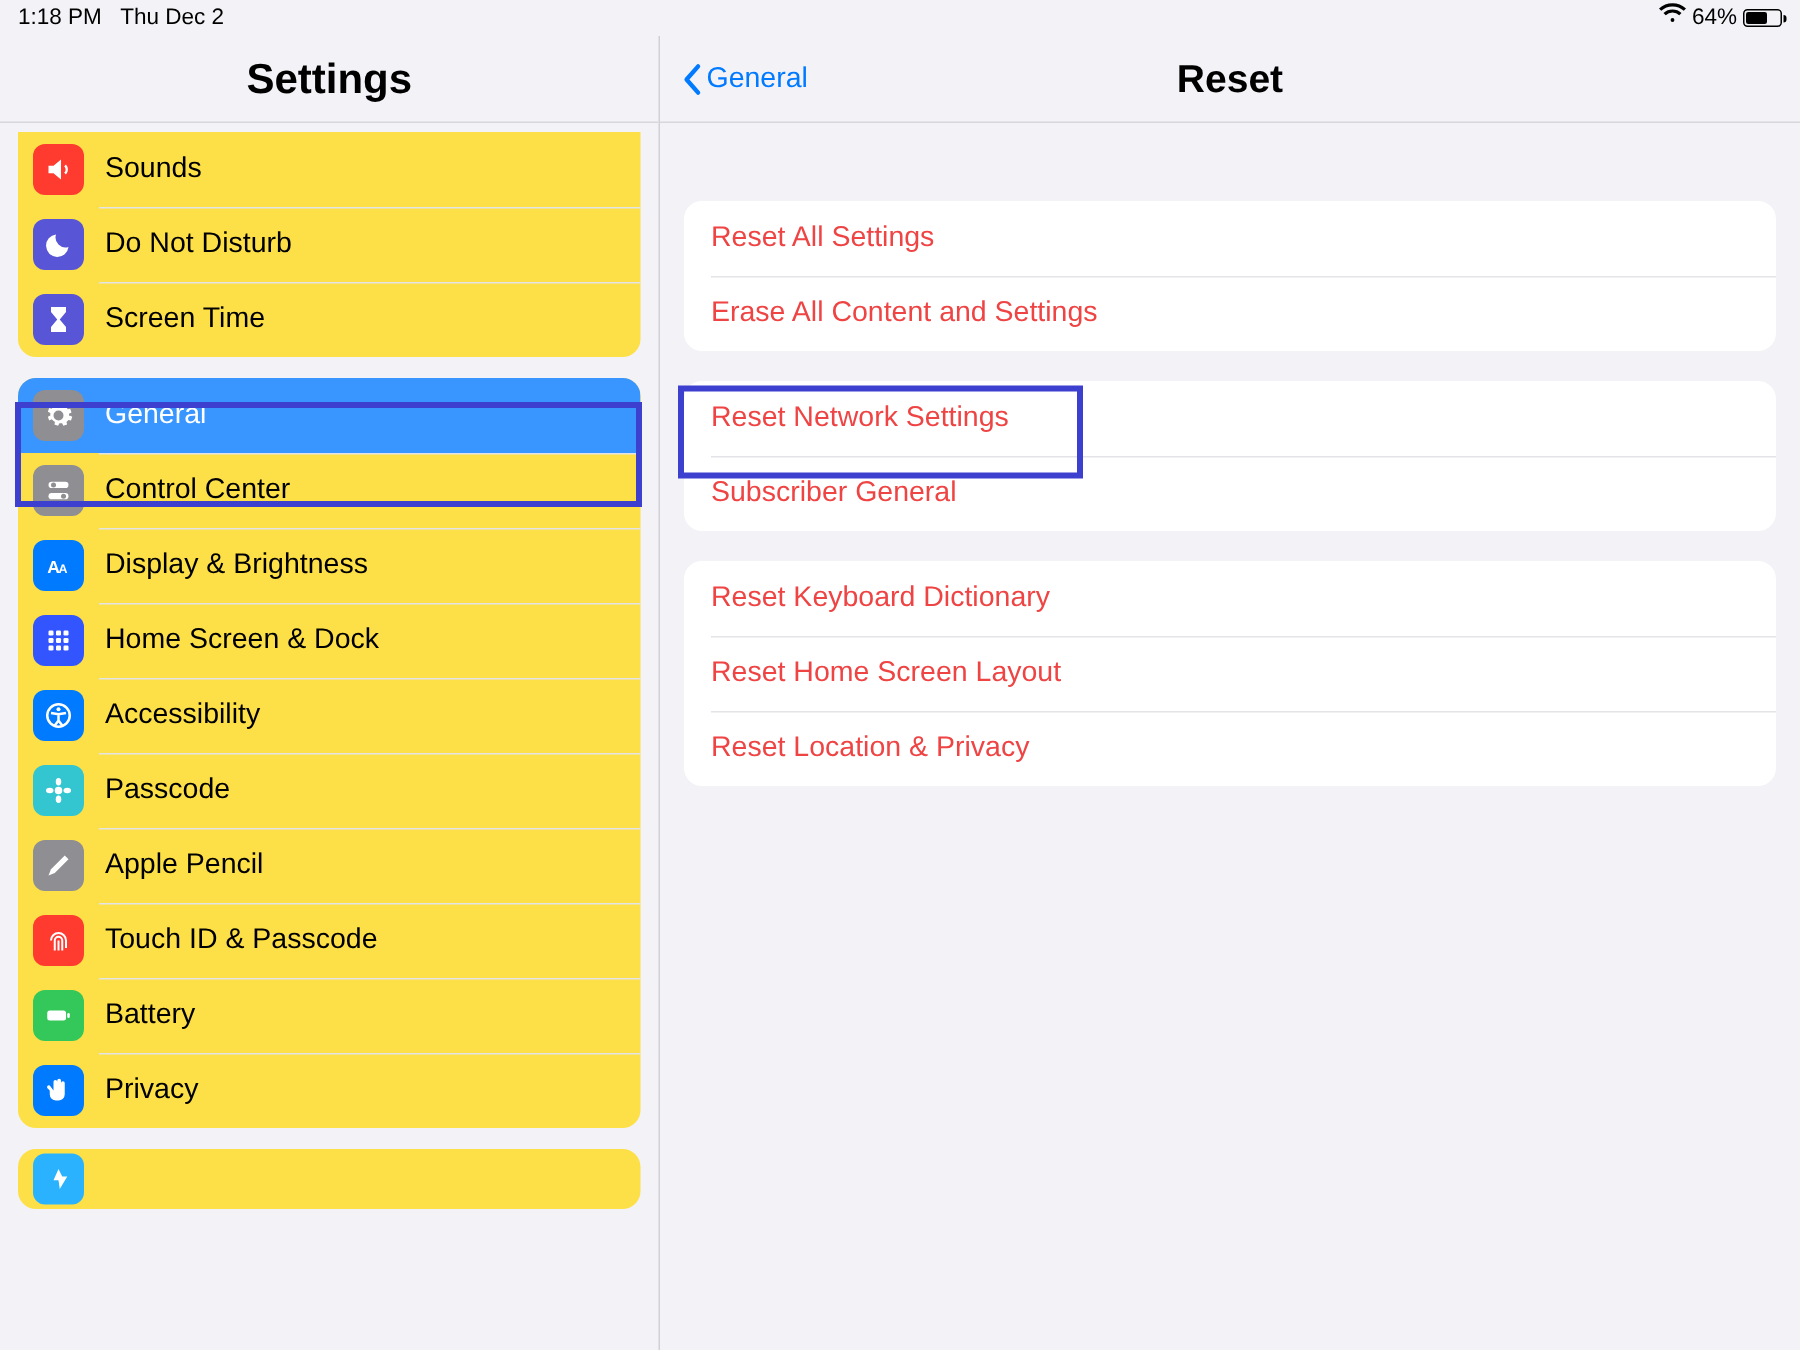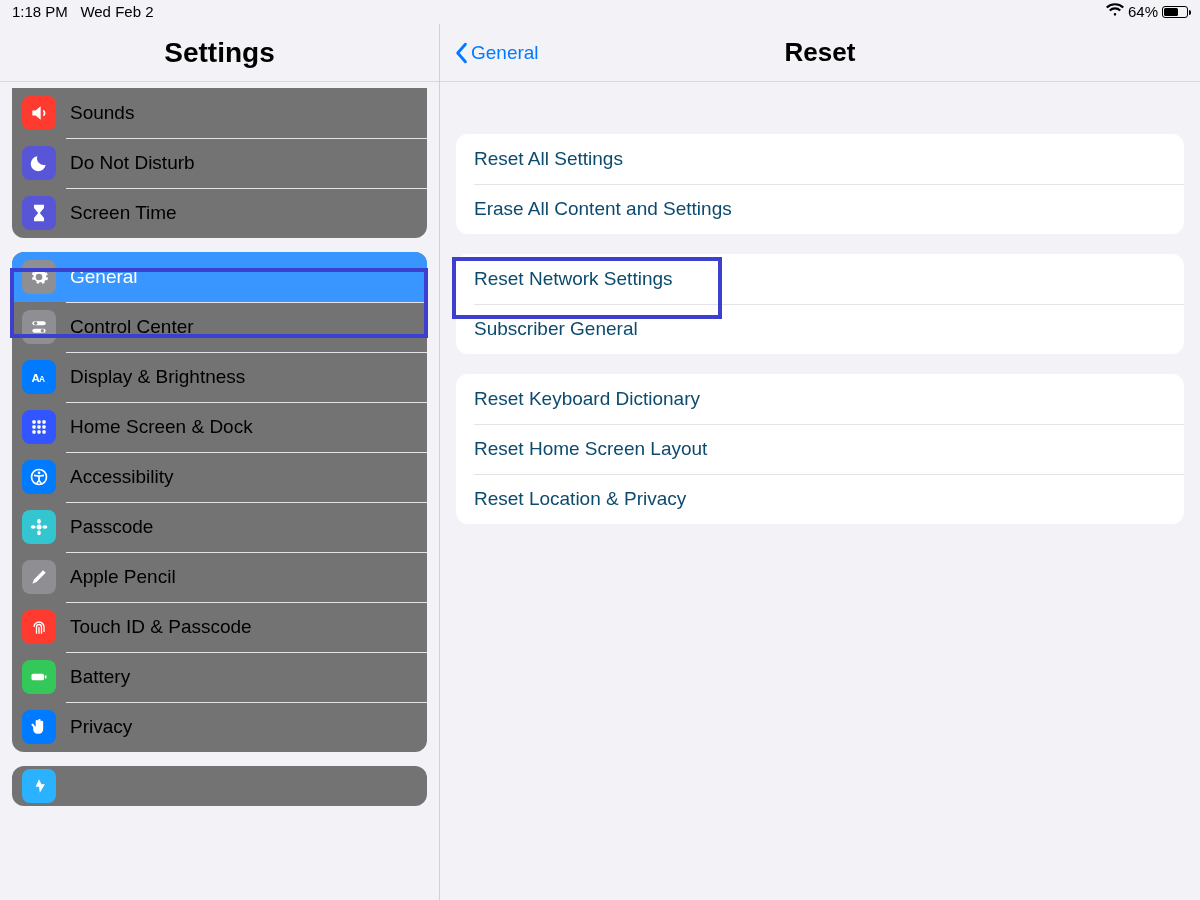--- a/index.html
+++ b/index.html
@@ -18,55 +18,55 @@
   .detail  { flex:1; background:#f2f2f7; overflow:hidden; }
 
   
   .titlebar { height:58px; border-bottom:1px solid #d8d8dc; display:flex; align-items:center; justify-content:center; position:relative; }
   .sidebar .titlebar h1 { font-size:28px; font-weight:700; }
   .detail  .titlebar h1 { font-size:26px; font-weight:700; }
   .back-btn { position:absolute; left:14px; top:0; height:100%; display:flex; align-items:center; gap:3px; color:#007aff; font-size:19px; cursor:pointer; }
   .back-btn svg { stroke:#007aff; }
 
   
-  .group { margin:14px 12px; background:#737373; border-radius:12px; overflow:hidden; }
+  .group { margin:14px 12px; background:#fde047; border-radius:12px; overflow:hidden; }
   .group.first { margin-top:6px; border-top-left-radius:0; border-top-right-radius:0; }
   .row { display:flex; align-items:center; height:50px; padding:0 14px 0 10px; gap:14px; cursor:pointer; position:relative; }
   .row + .row::before { content:""; position:absolute; left:54px; right:0; top:0; height:1px; background:#e3e3e8; }
   .row.selected { background:#3995ff; }
   .row.selected .label { color:#fff; }
   .row .label { font-size:19px; color:#000; }
   .iconbox { width:34px; height:34px; border-radius:8px; display:flex; align-items:center; justify-content:center; flex-shrink:0; }
   .iconbox svg { width:20px; height:20px; }
 
   
   .highlight-general { position:absolute; border:4px solid #3d3fcf; pointer-events:none; }
 
   
   .reset-group { margin:20px 16px; background:#fff; border-radius:12px; overflow:hidden; }
-  .reset-row { height:50px; display:flex; align-items:center; padding:0 18px; font-size:19px; color:#0c4a6e; cursor:pointer; position:relative; }
+  .reset-row { height:50px; display:flex; align-items:center; padding:0 18px; font-size:19px; color:#ef4444; cursor:pointer; position:relative; }
   .reset-row + .reset-row::before { content:""; position:absolute; left:18px; right:0; top:0; height:1px; background:#e3e3e8; }
 
   
   .bg-red    { background:#ff3b30; }
   .bg-purple { background:#5856d6; }
   .bg-gray   { background:#8e8e93; }
   .bg-blue   { background:#007aff; }
   .bg-teal   { background:#33c6d0; }
   .bg-black  { background:#101015; }
   .bg-green  { background:#34c759; }
 
 </style>
 </head>
 <body>
 
 <div class="statusbar">
   <div class="left">
     <span>1:18 PM</span>&nbsp;&nbsp;
-    <span>Wed Feb 2</span>
+    <span>Thu Dec 2</span>
   </div>
   <div class="right">
     <span>
       <svg width="18" height="14" viewBox="0 0 24 18">
           <path d="M12 16.5a1.7 1.7 0 100-3.4 1.7 1.7 0 000 3.4zM4 8.5a12 12 0 0116 0l-2 2a9 9 0 00-12 0zM0 4.5a18 18 0 0124 0l-2 2a15 15 0 00-20 0z" fill="#000"></path>
         </svg>
     </span>
     <span>64%</span>
     <span class="battery-shell">
         <span class="battery-fill"></span>

